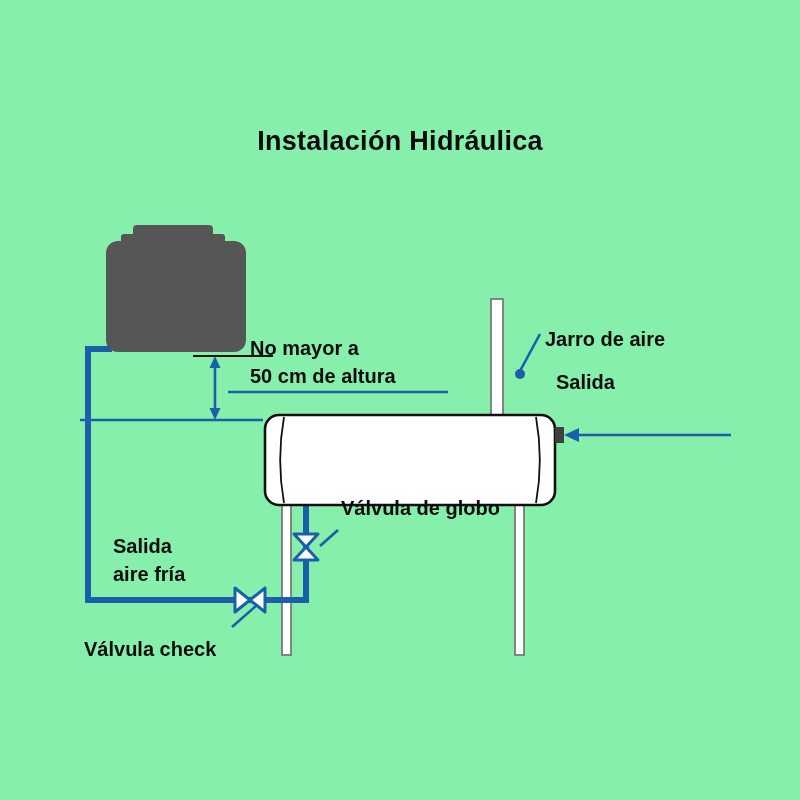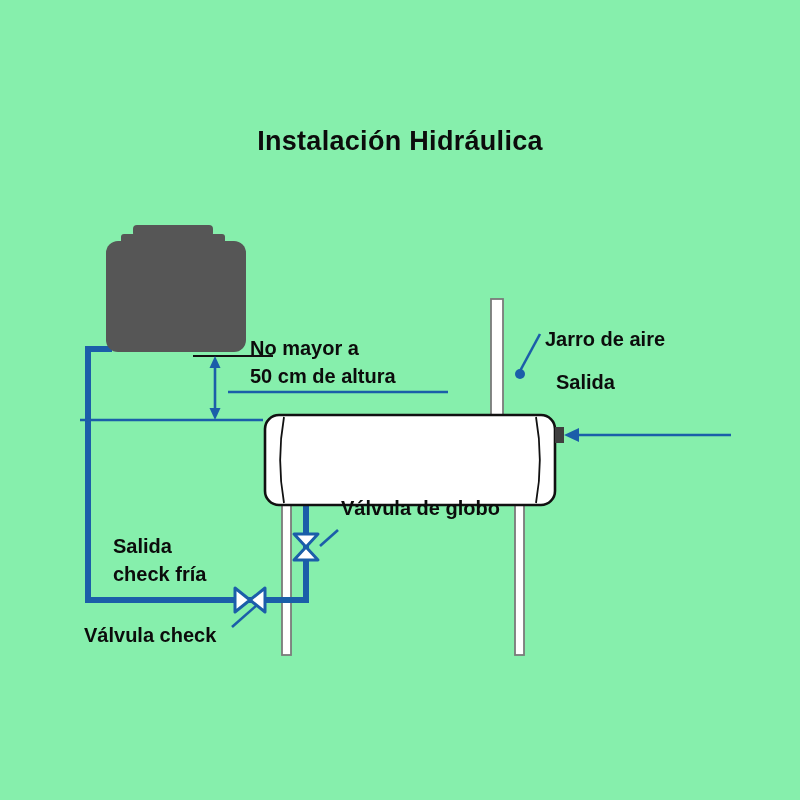--- a/index.html
+++ b/index.html
@@ -102,18 +102,18 @@
   <div class="label" style="left:545px; top:325px;">Jarro de aire</div>
 
   <div class="label" style="left:556px; top:368px; width:177px; text-align:left;">
     <span>Salida</span>
   </div>
 
   <div class="label" style="left:341px; top:494px;">Válvula de globo</div>
 
   <div class="label" style="left:113px; top:532px;">
     <span>Salida</span>
-    <span>check fría</span>
+    <span>aire fría</span>
   </div>
 
-  <div class="label" style="left:84px; top:621px;">Válvula check</div>
+  <div class="label" style="left:84px; top:635px;">Válvula check</div>
 
 </div>
 
 </body></html>

